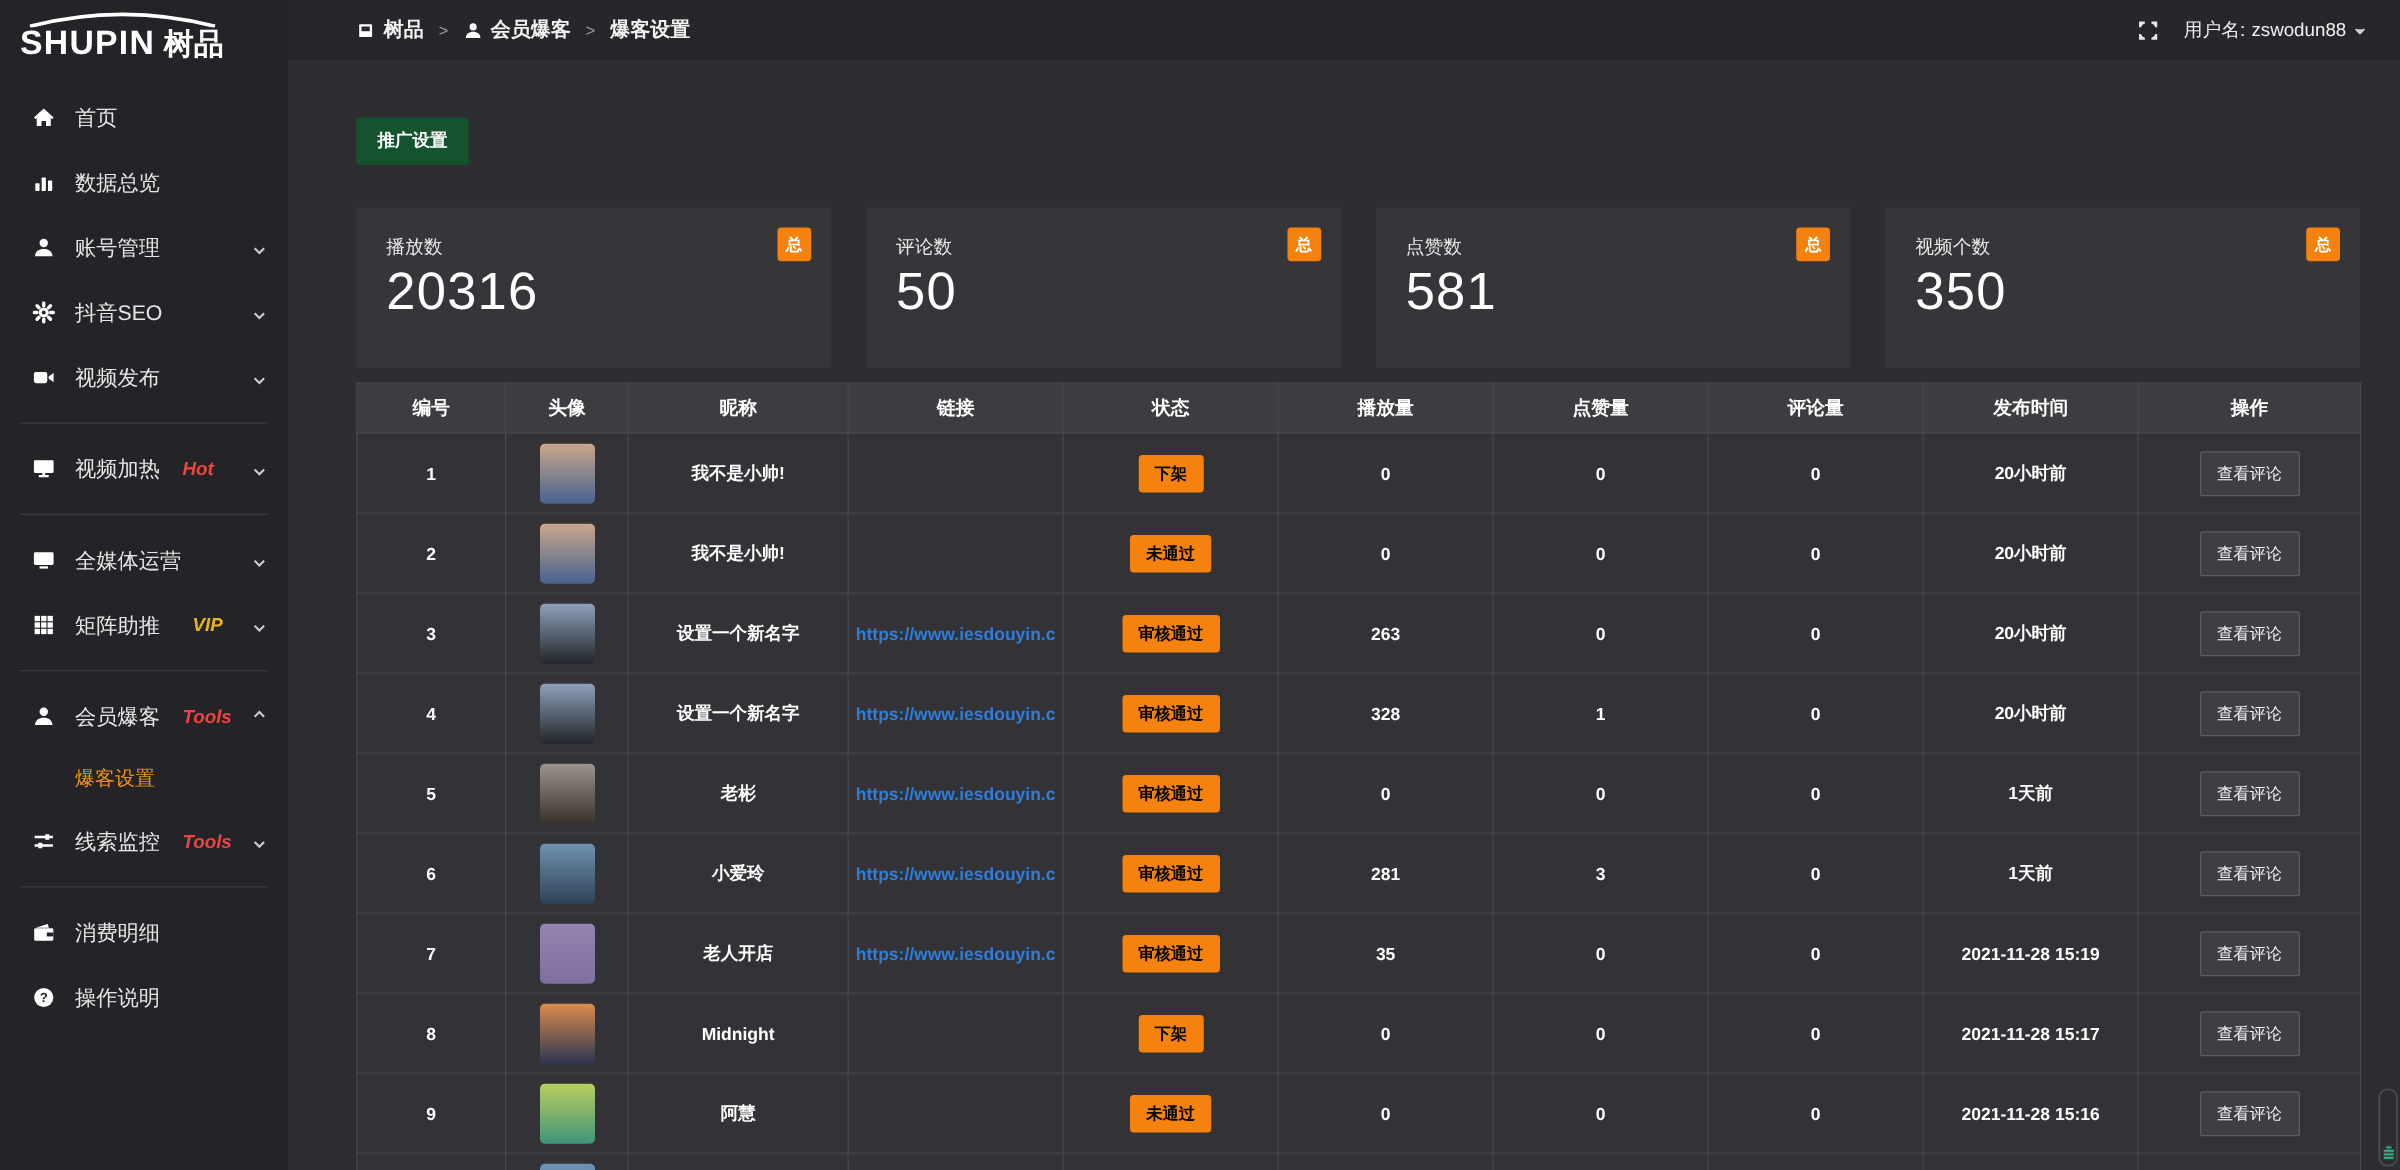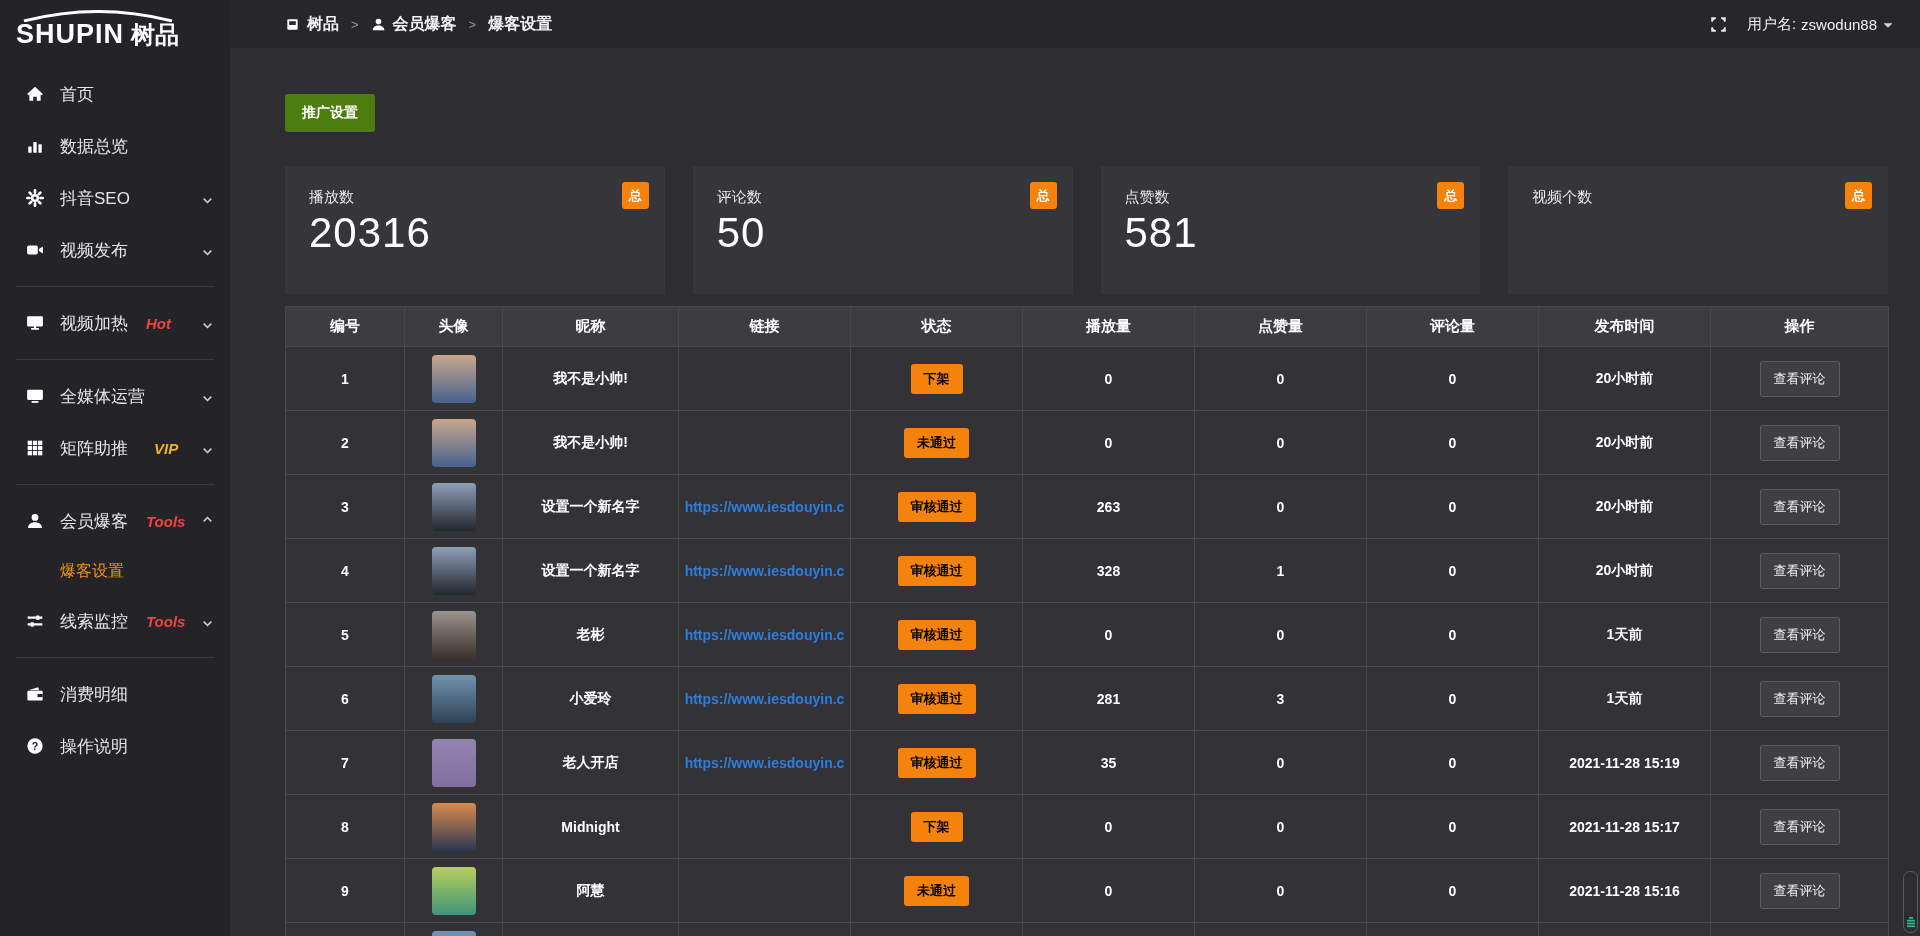--- a/index.html
+++ b/index.html
@@ -40,21 +40,21 @@
   .bc-item .icon { width:15px; height:15px; color:#fff; }
   .bc-sep { color:#9a9a9e; font-size:13px; font-weight:400; }
   .user-area { margin-left:auto; display:flex; align-items:center; gap:20px; }
   .fullscreen-btn { width:17px; height:17px; color:#e8e8e8; cursor:pointer; }
   .user-trigger { display:flex; align-items:center; gap:5px; font-size:15px; color:#efefef; cursor:pointer; }
   .user-caret { width:12px; height:12px; color:#cfcfcf; margin-top:2px; }
   .user-caret svg { width:12px; height:12px; }
 
   
   .content { position:absolute; left:230px; top:48px; width:1690px; padding:46px 32px 0 55px; }
-  .promo-btn { background:#4d7c0f; color:#fff; border:none; border-radius:3px; padding:10px 17px;
+  .promo-btn { background:#14532d; color:#fff; border:none; border-radius:3px; padding:10px 17px;
                font-size:14px; font-weight:600; cursor:pointer; font-family:inherit; }
   .cards { display:flex; gap:28px; margin-top:34px; }
   .card { flex:1; background:#36363a; height:128px; position:relative; padding:22px 24px; }
   .card-label { font-size:15px; color:#e8e8e8; }
   .card-value { font-size:42px; font-weight:400; letter-spacing:1px; margin-top:2px; color:#ffffff; }
   .card-badge { position:absolute; top:16px; right:16px; width:27px; height:27px; background:#f5820d;
                 border-radius:3px; display:flex; align-items:center; justify-content:center; font-size:13px; font-weight:600; }
 
   
   .table-wrap { margin-top:12px; }
@@ -101,20 +101,32 @@
       </div>
       <div class="side-item">
         <span class=" icon" style="width: 18px; height: 18px; margin-right: 16px;">
           <svg viewBox="0 0 16 16">
             <rect x="2" y="8.5" width="3" height="5.5" rx="0.5"></rect>
             <rect x="6.5" y="4.5" width="3" height="9.5" rx="0.5"></rect>
             <rect x="11" y="6.5" width="3" height="7.5" rx="0.5"></rect>
           </svg>
         </span>
         <span class="side-label">数据总览</span>
+      </div>
+      <div class="side-item">
+        <span class=" icon" style="width: 18px; height: 18px; margin-right: 16px;">
+          <svg viewBox="0 0 16 16">
+            <circle cx="8" cy="4.8" r="3"></circle>
+            <path d="M1.8 14.2c0-3.4 2.8-5.2 6.2-5.2s6.2 1.8 6.2 5.2z"></path>
+          </svg>
+        </span>
+        <span class="side-label">账号管理</span>
+        <span class="side-chevron"><svg viewBox="0 0 12 12" fill="none" stroke="currentColor" stroke-width="1.5">
+            <path d="M2.5 4.3 6 7.8l3.5-3.5"></path>
+          </svg></span>
       </div>
       <div class="side-item">
         <span class=" icon" style="width: 18px; height: 18px; margin-right: 16px;">
           <svg viewBox="0 0 16 16">
             <g stroke="currentColor" stroke-width="2.4" stroke-linecap="round" fill="none">
               <path d="M8 1.2v2M8 12.8v2M1.2 8h2M12.8 8h2M3.2 3.2l1.4 1.4M11.4 11.4l1.4 1.4M12.8 3.2l-1.4 1.4M4.6 11.4l-1.4 1.4"></path>
             </g>
             <circle cx="8" cy="8" r="3.6"></circle>
             <circle cx="8" cy="8" r="1.4" fill="#242428"></circle>
           </svg>
@@ -296,20 +308,21 @@
         <div class="card-value">50</div>
         <div class="card-badge">总</div>
       </div>
       <div class="card">
         <div class="card-label">点赞数</div>
         <div class="card-value">581</div>
         <div class="card-badge">总</div>
       </div>
       <div class="card">
         <div class="card-label">视频个数</div>
+        <div class="card-value">350</div>
         <div class="card-badge">总</div>
       </div>
     </section>
 
   <section class="table-wrap">
     <table>
       <colgroup>
           <col style="width: 119px;">
           <col style="width: 98px;">
           <col style="width: 176px;">

